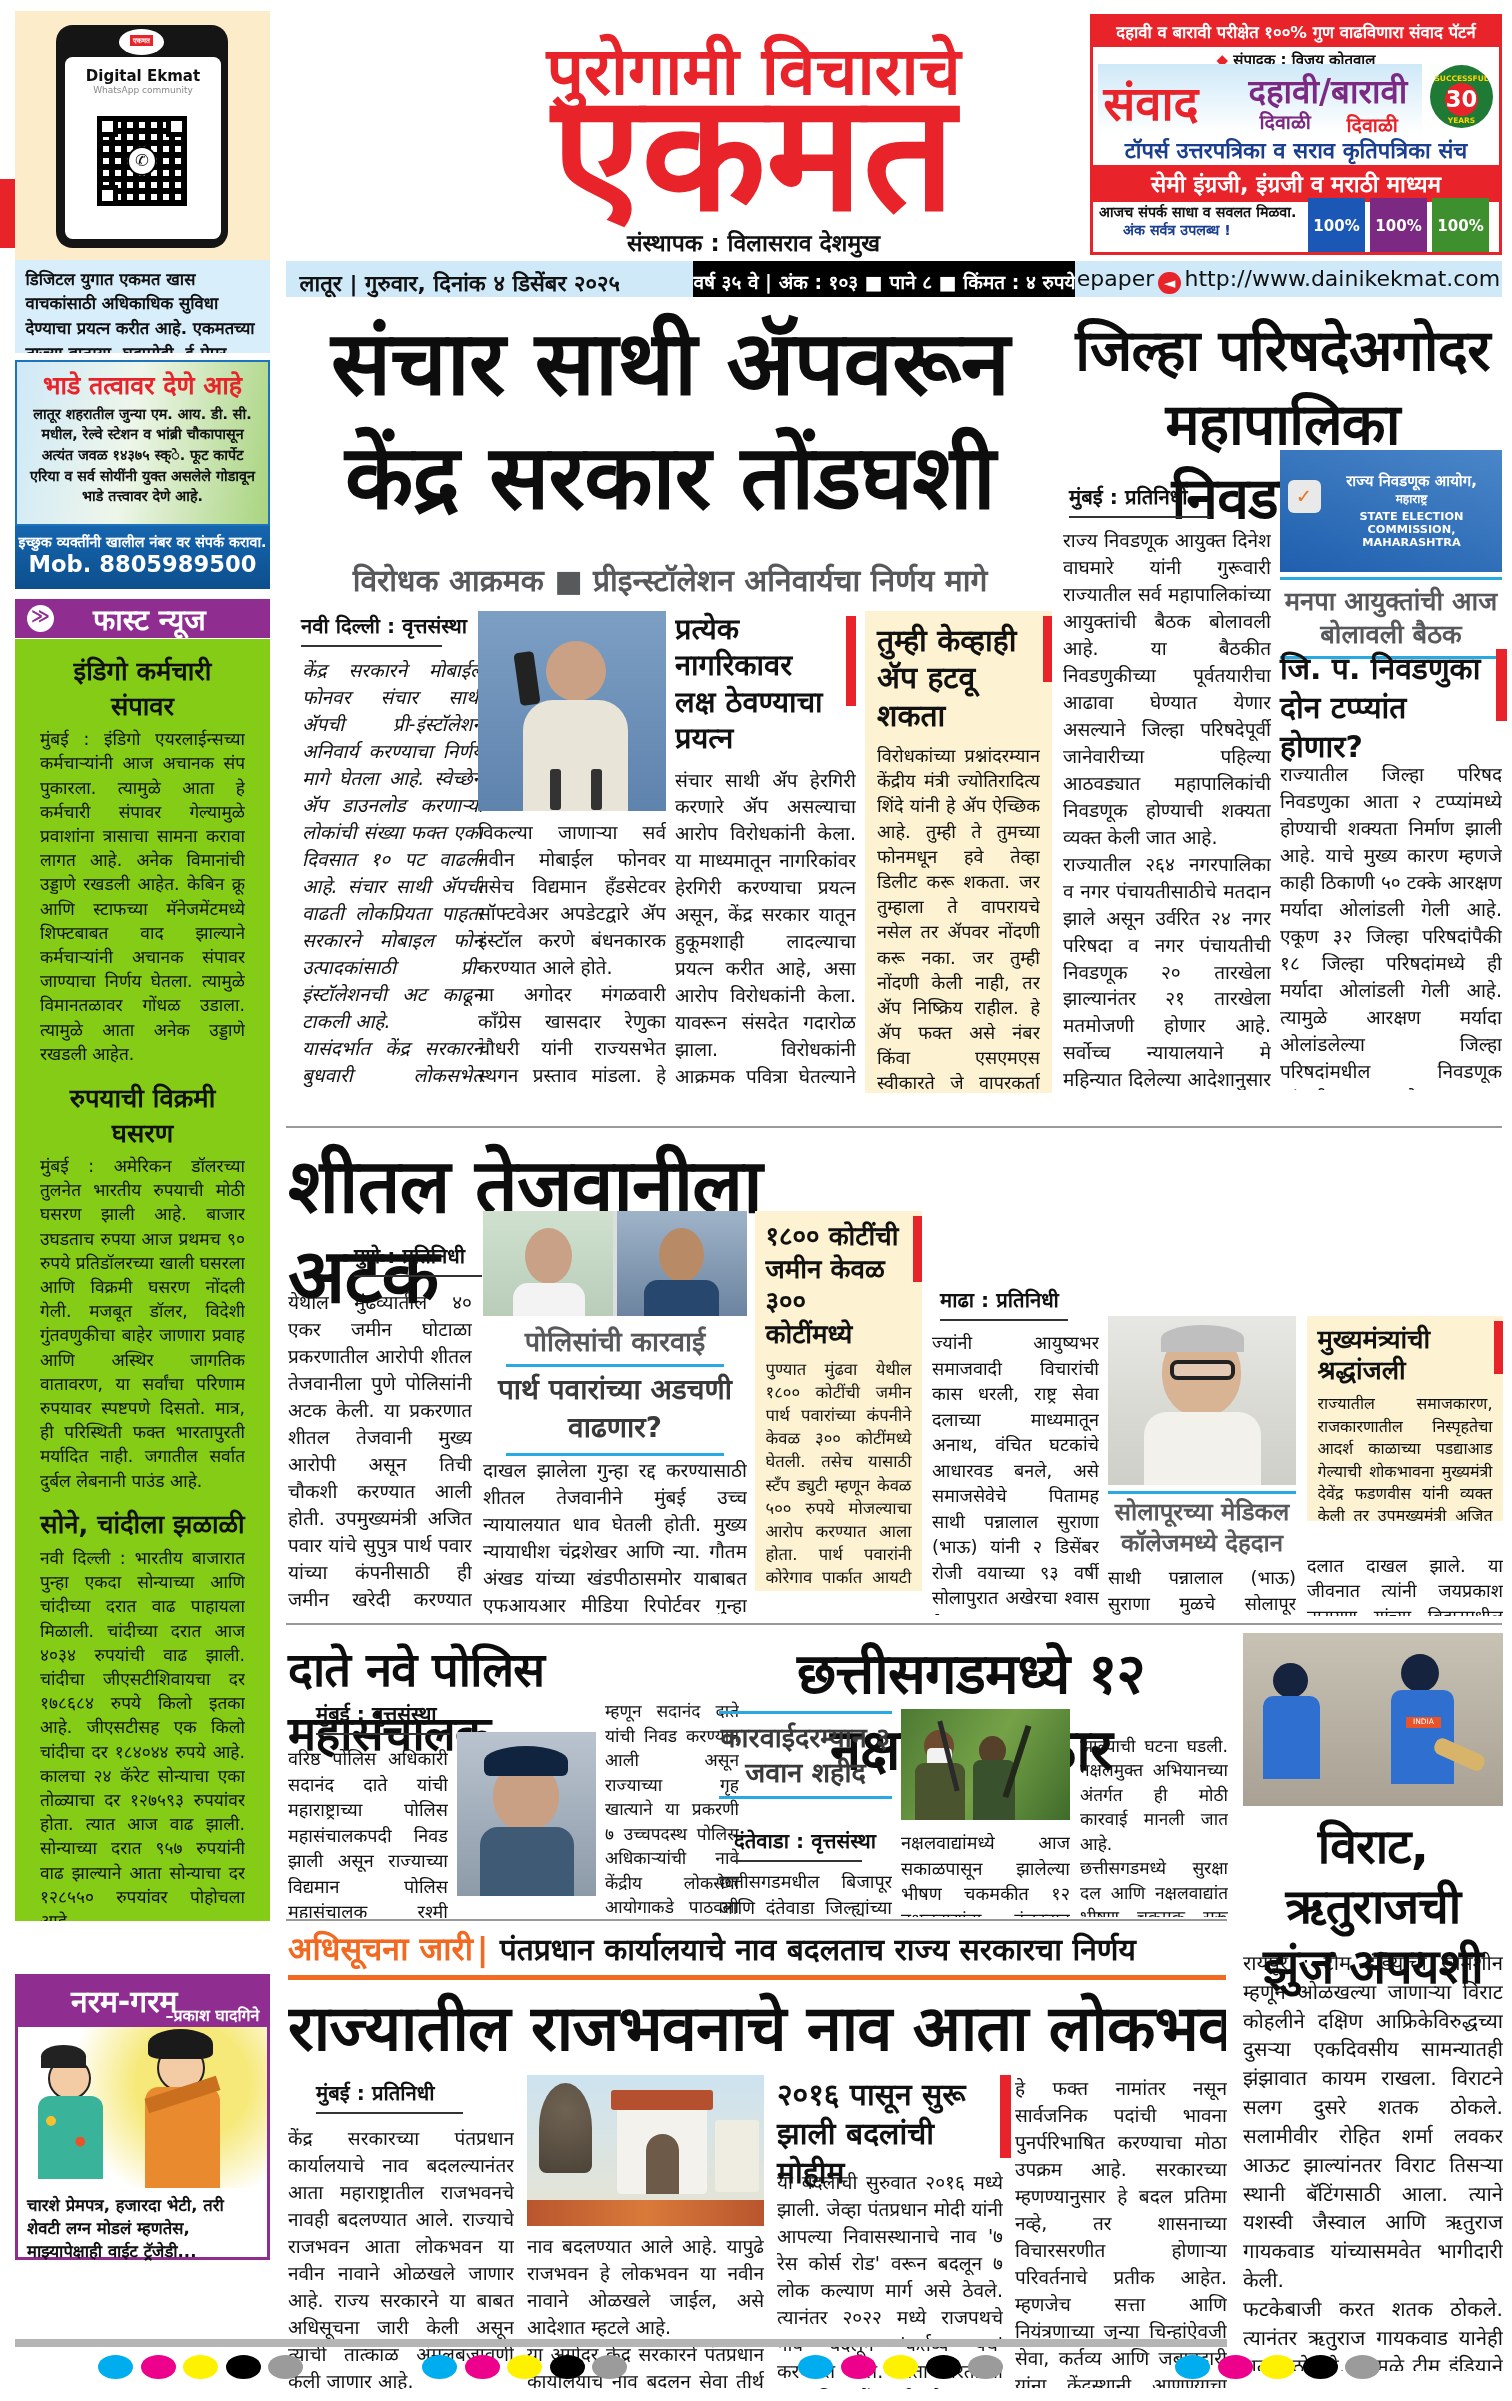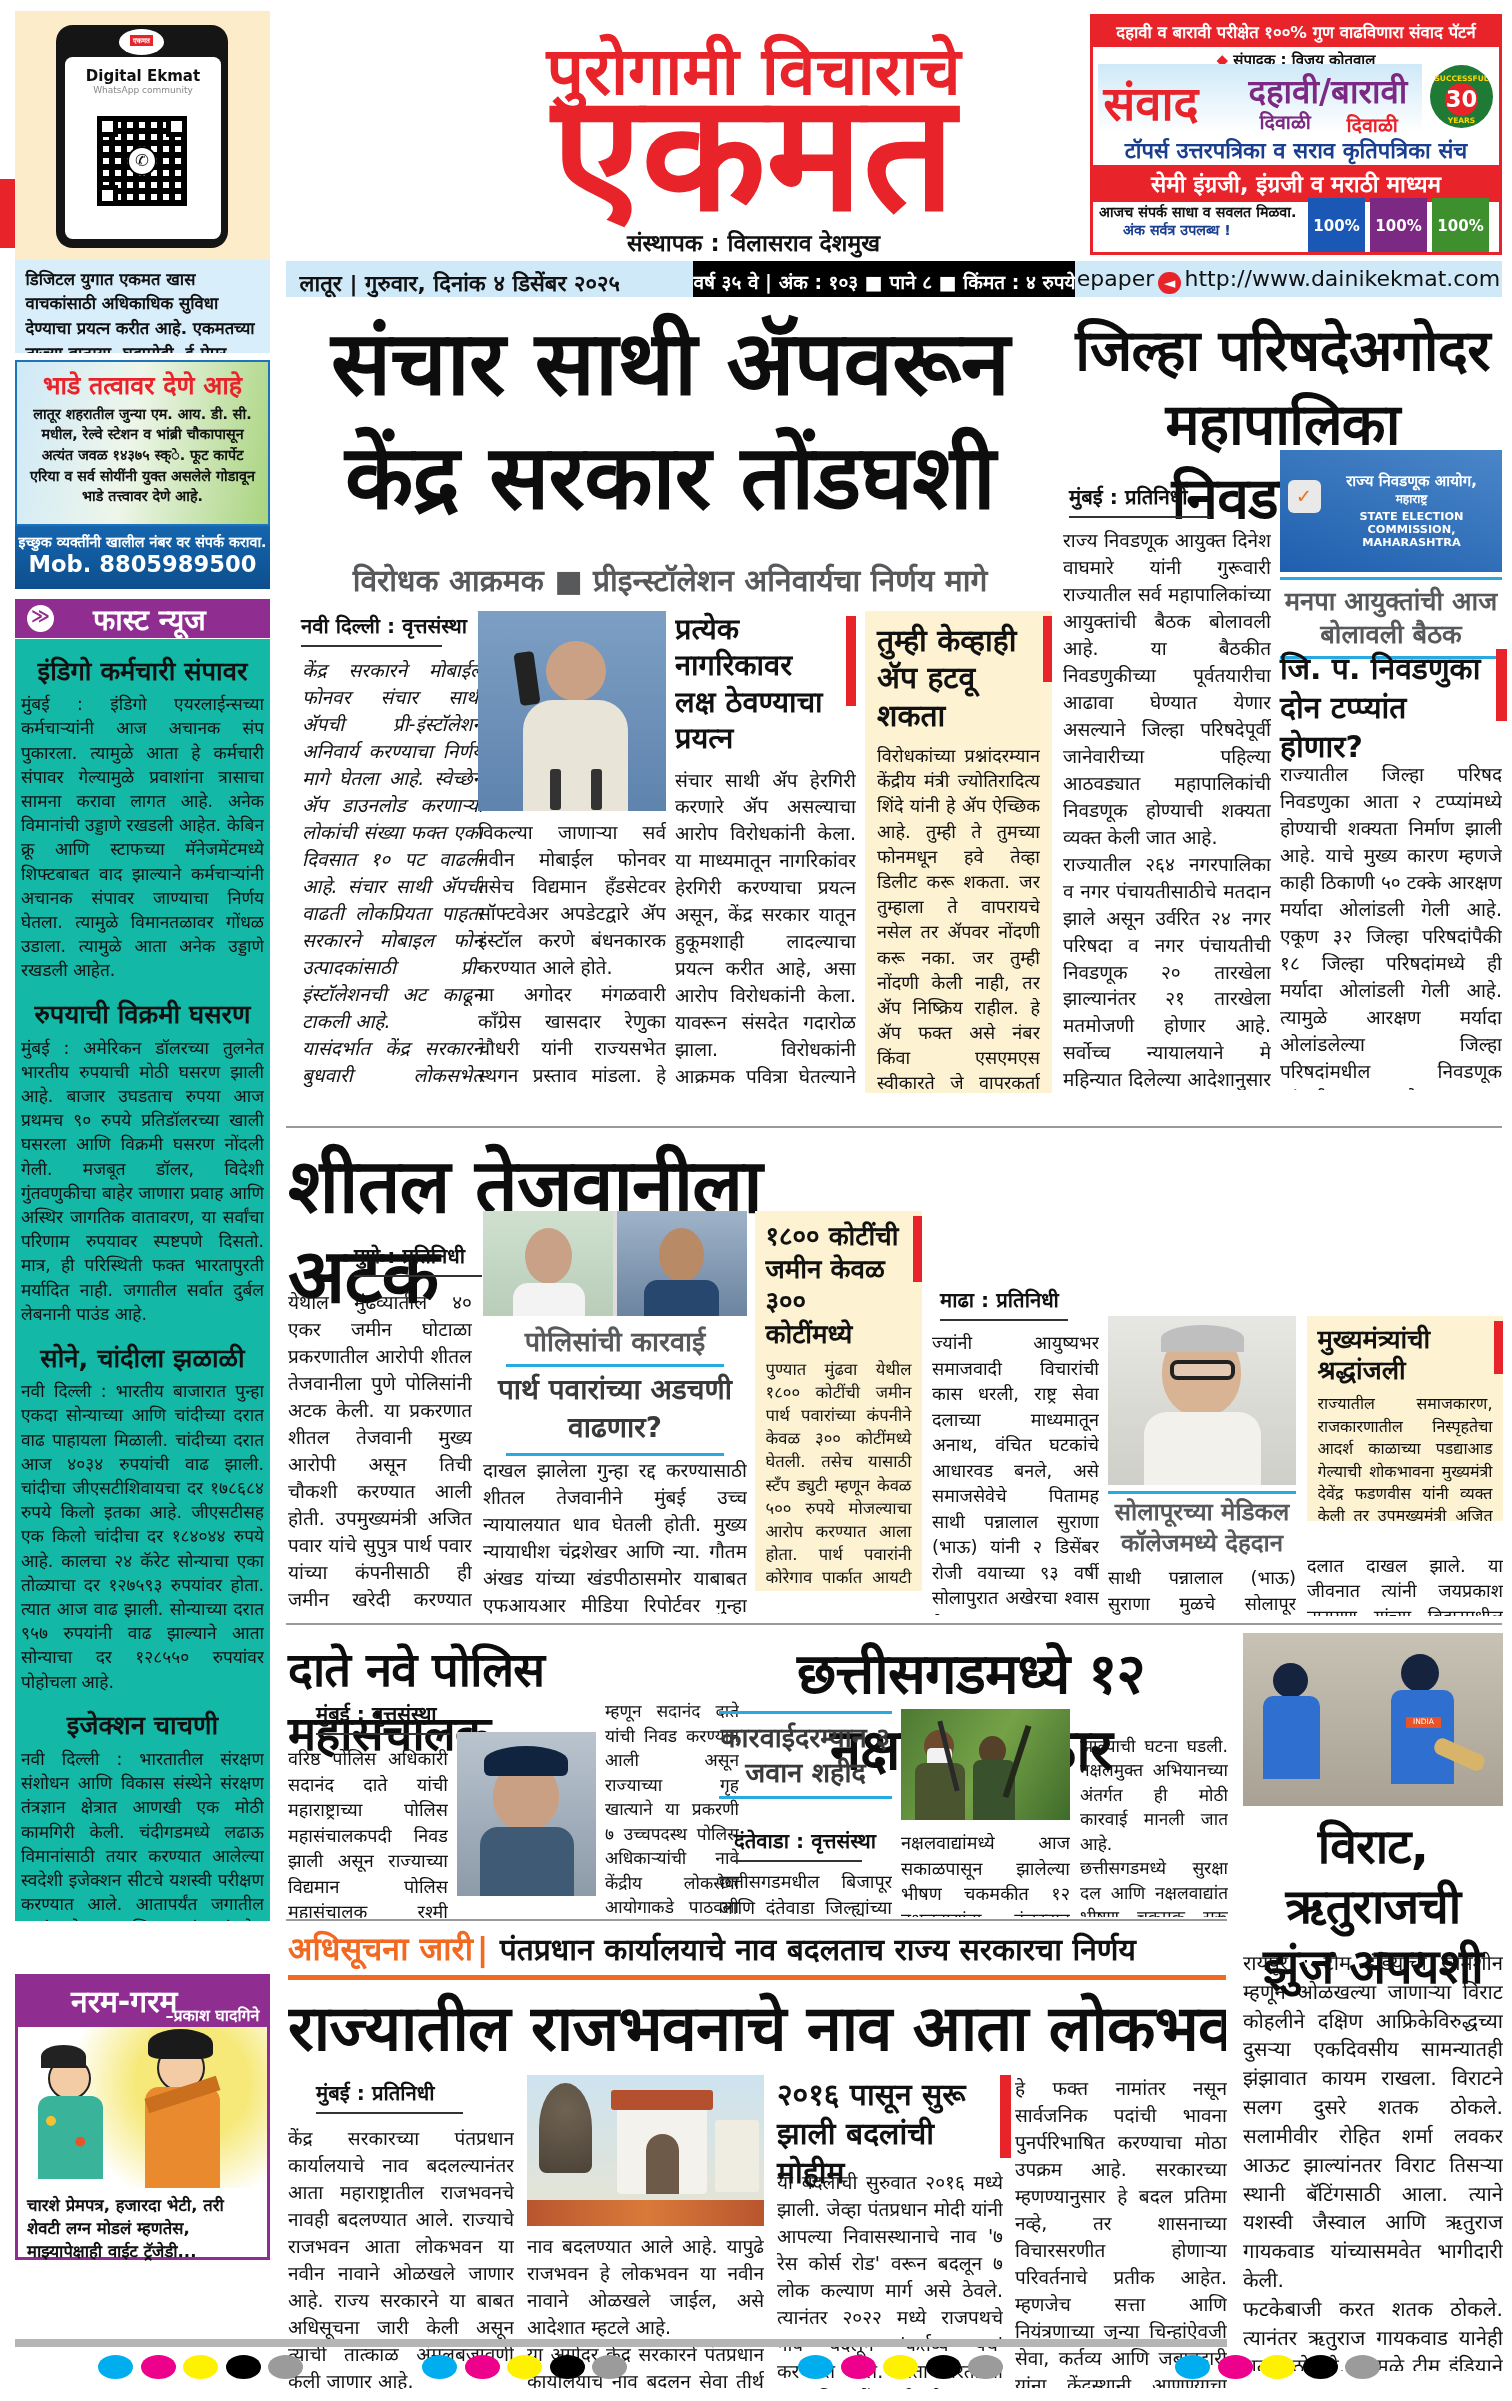--- a/index.html
+++ b/index.html
@@ -57,21 +57,21 @@
   </div>
   <div class="abs" style="left:15px;top:526px;width:255px;height:63px;background:linear-gradient(180deg,#1565ae,#0d4f8d);text-align:center;">
     <div style="color:#fff;font-size:14.3px;font-weight:bold;margin-top:6px;">इच्छुक व्यक्तींनी खालील नंबर वर संपर्क करावा.</div>
     <div style="color:#fff;font-size:22.6px;font-weight:900;">Mob. 8805989500</div>
   </div>
 
   <div class="abs" style="left:15px;top:599px;width:255px;height:39px;background:#8f2d90;display:flex;align-items:center;">
     <span style="display:inline-block;width:27px;height:27px;background:#fff;border-radius:50%;margin-left:12px;color:#8f2d90;font-weight:900;text-align:center;font-size:18px;line-height:22.6px;">≫</span>
     <span style="color:#ffffff;font-weight:900;font-size:29px;margin-left:39px;">फास्ट न्यूज</span>
   </div>
-  <div class="abs" style="left:15px;top:639px;width:255px;height:1282px;background:#14b8a6;padding:0 6px;box-sizing:border-box;overflow:hidden;">
+  <div class="abs" style="left:15px;top:639px;width:255px;height:1282px;background:#84cc16;padding:0 25px;box-sizing:border-box;overflow:hidden;">
     <div>
       <div class="fn-title">इंडिगो कर्मचारी संपावर</div>
       <div class="body-sm">मुंबई : इंडिगो एयरलाईन्सच्या कर्मचाऱ्यांनी आज अचानक संप पुकारला. त्यामुळे आता हे कर्मचारी संपावर गेल्यामुळे प्रवाशांना त्रासाचा सामना करावा लागत आहे. अनेक विमानांची उड्डाणे रखडली आहेत. केबिन क्रू आणि स्टाफच्या मॅनेजमेंटमध्ये शिफ्टबाबत वाद झाल्याने कर्मचाऱ्यांनी अचानक संपावर जाण्याचा निर्णय घेतला. त्यामुळे विमानतळावर गोंधळ उडाला. त्यामुळे आता अनेक उड्डाणे रखडली आहेत.</div>
     </div>
     <div>
       <div class="fn-title">रुपयाची विक्रमी घसरण</div>
       <div class="body-sm">मुंबई : अमेरिकन डॉलरच्या तुलनेत भारतीय रुपयाची मोठी घसरण झाली आहे. बाजार उघडताच रुपया आज प्रथमच ९० रुपये प्रतिडॉलरच्या खाली घसरला आणि विक्रमी घसरण नोंदली गेली. मजबूत डॉलर, विदेशी गुंतवणुकीचा बाहेर जाणारा प्रवाह आणि अस्थिर जागतिक वातावरण, या सर्वांचा परिणाम रुपयावर स्पष्टपणे दिसतो. मात्र, ही परिस्थिती फक्त भारतापुरती मर्यादित नाही. जगातील सर्वात दुर्बल लेबनानी पाउंड आहे.</div>
     </div>
     <div>
       <div class="fn-title">सोने, चांदीला झळाळी</div>

